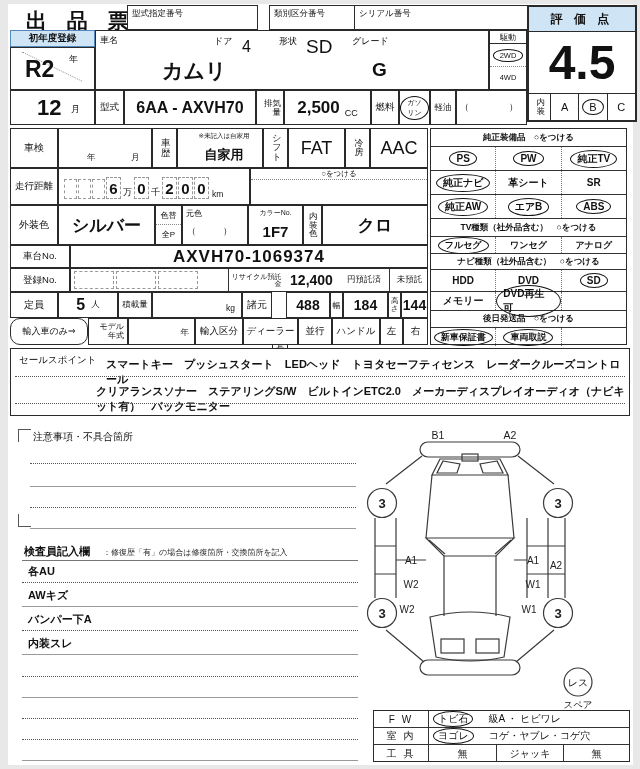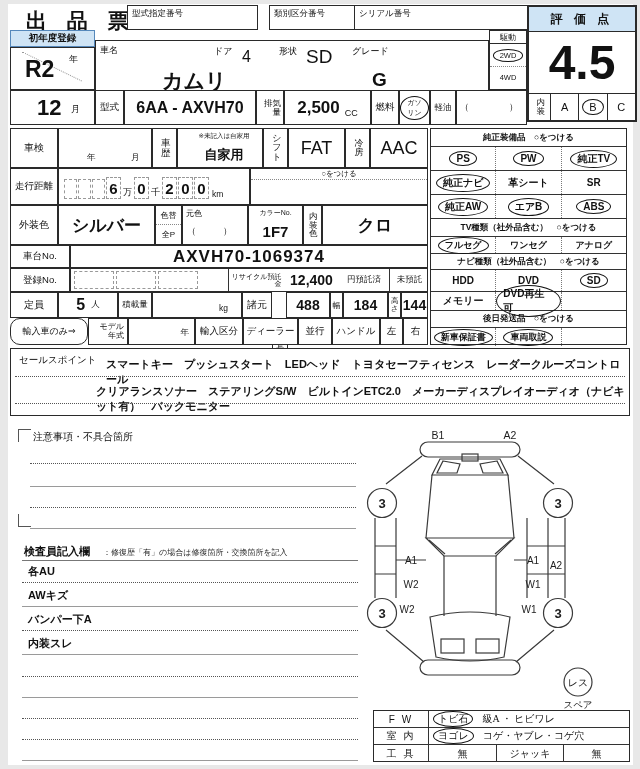--- a/index.html
+++ b/index.html
@@ -18,21 +18,21 @@
   .digitbox{border:1px dashed #999;display:flex;align-items:center;justify-content:center;font-weight:bold;font-size:15px;}
   .eq-head{display:flex;align-items:center;justify-content:center;font-size:8.5px;font-weight:bold;border-bottom:1px solid #333;}
   .eq-row{display:flex;border-bottom:1px solid #333;}
   .eq-row:last-child{border-bottom:none;}
   .eq-cell{flex:1;display:flex;align-items:center;justify-content:center;font-size:10px;font-weight:bold;}
   .eq-cell + .eq-cell{border-left:1px dotted #777;}
   svg text{font-family:"Liberation Sans","DejaVu Sans",sans-serif;fill:#1c1c1c;}
   .dmg-row{display:flex;border-bottom:1px solid #333;height:17px;align-items:stretch;}
   .dmg-row:last-child{border-bottom:none;}
   .dmg-label{width:55px;border-right:1px solid #333;display:flex;align-items:center;justify-content:center;font-size:10px;letter-spacing:2px;}
-  .dmg-val{flex:1;display:flex;align-items:center;font-size:10px;padding-left:4px;gap:9px;font-family:Liberation Serif, serif;}
+  .dmg-val{flex:1;display:flex;align-items:center;font-size:10px;padding-left:4px;gap:15px;}
   .dmg-cell{display:flex;align-items:center;justify-content:center;font-size:10px;}
   .oval{border:1.4px solid #111;border-radius:50%;padding:0 4px;display:inline-block;}
 </style>
 </head>
 <body>
 
 <div class="sheet">
   <div class="paper"></div>
 
   <div class="a" style="left:26px;top:7px;font-size:21px;font-weight:bold;letter-spacing:7px;">出 品 票</div>
@@ -69,21 +69,21 @@
   <div class="c" style="left:10px;top:47px;width:85px;height:43px;">
     <div class="a" style="left:8px;top:18px;width:66px;border-top:1px dotted #999;transform:rotate(26deg);"></div>
     <span class="a" style="left:14px;top:8px;font-size:23px;font-weight:bold;">R2</span>
     <span class="a" style="left:58px;top:5px;font-size:9px;">年</span>
   </div>
   <div class="c" style="left:10px;top:90px;width:85px;height:35px;">
     <span class="a" style="left:26px;top:4px;font-size:22px;font-weight:bold;">12</span>
     <span class="a" style="left:60px;top:12px;font-size:9px;">月</span>
   </div>
 
-  <div class="c" style="left:95px;top:40px;width:394px;height:52px;">
+  <div class="c" style="left:95px;top:30px;width:394px;height:60px;">
     <span class="a" style="left:4px;top:3px;font-size:9px;">車名</span>
     <span class="a" style="left:118px;top:4px;font-size:9px;">ドア</span>
     <span class="a" style="left:146px;top:7px;font-size:16px;">4</span>
     <span class="a" style="left:183px;top:4px;font-size:9px;">形状</span>
     <span class="a" style="left:210px;top:5px;font-size:19px;">SD</span>
     <span class="a" style="left:256px;top:4px;font-size:9px;">グレード</span>
     <span class="a" style="left:66px;top:26px;font-size:21px;font-weight:bold;">カムリ</span>
     <span class="a" style="left:276px;top:28px;font-size:19px;font-weight:bold;">G</span>
   </div>
 
@@ -192,21 +192,21 @@
     <div class="a cen" style="left:318px;top:0;width:40px;height:22px;border-left:1px solid #333;font-size:8.5px;">未預託</div>
   </div>
 
   <div class="c cen" style="left:10px;top:292px;width:48px;height:26px;font-size:10px;">定員</div>
   <div class="c cen" style="left:58px;top:292px;width:60px;height:26px;gap:6px;">
     <span style="font-size:16px;font-weight:bold;">5</span>
     <span style="font-size:8.5px;">人</span>
   </div>
   <div class="c cen" style="left:118px;top:292px;width:34px;height:26px;font-size:8.5px;">積載量</div>
   <div class="c" style="left:152px;top:292px;width:90px;height:26px;">
-    <span class="a" style="right:13px;bottom:4px;font-size:8.5px;padding-left:40px;">kg</span>
+    <span class="a" style="right:6px;bottom:4px;font-size:8.5px;padding-left:40px;">kg</span>
   </div>
   <div class="c cen" style="left:242px;top:292px;width:30px;height:26px;font-size:10px;">諸元</div>
   <div class="c cen" style="left:272px;top:292px;width:16px;height:26px;margin-top:47px;">
       <span class="stack" style="width:8px;font-size:7.5px;">長さ</span>
     </div>
   <div class="c cen" style="left:286px;top:292px;width:44px;height:26px;font-size:14px;font-weight:bold;">488</div>
   <div class="c cen" style="left:330px;top:292px;width:13px;height:26px;font-size:8px;">幅</div>
   <div class="c cen" style="left:343px;top:292px;width:45px;height:26px;font-size:14px;font-weight:bold;">184</div>
   <div class="c cen" style="left:388px;top:292px;width:13px;height:26px;">
       <span class="stack" style="width:8px;font-size:7.5px;">高さ</span>

